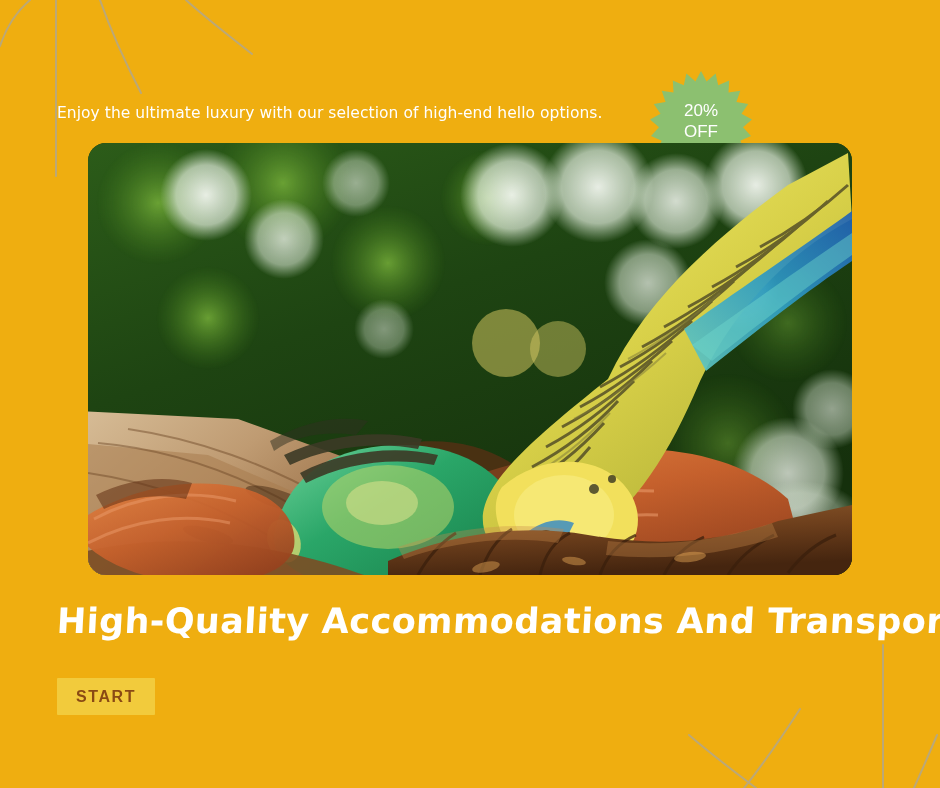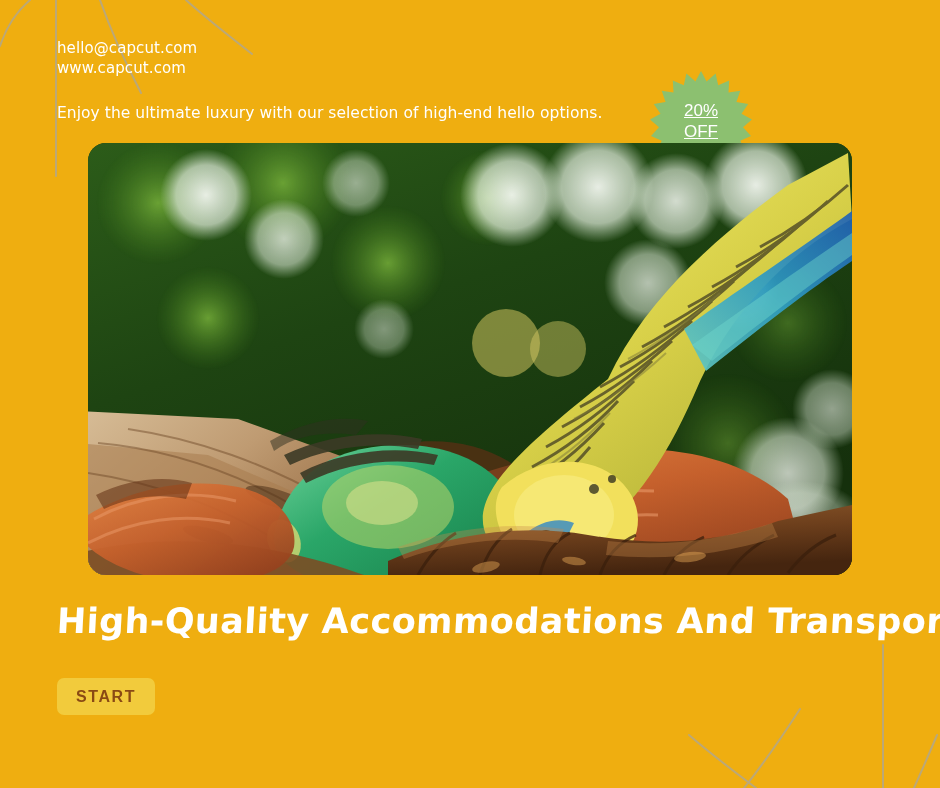--- a/index.html
+++ b/index.html
@@ -64,21 +64,20 @@
     position: absolute;
     inset: 0;
     display: flex;
     flex-direction: column;
     align-items: center;
     justify-content: center;
     color: #ffffff;
     font-size: 17px;
     line-height: 21px;
     font-family: "Liberation Sans", sans-serif;
-    text-decoration: underline;
   }
 
   
   .photo {
     position: absolute;
     left: 88px;
     top: 143px;
     width: 764px;
     height: 432px;
     border-radius: 18px;
@@ -104,21 +103,21 @@
   }
 
   
   .start-btn {
     position: absolute;
     left: 57px;
     top: 678px;
     width: 98px;
     height: 37px;
     border: none;
-    border-radius: 7px;
+    border-radius: 1px;
     background: #f2cb3c;
     color: #8a4a14;
     font-family: "Liberation Sans", sans-serif;
     font-size: 16px;
     font-weight: bold;
     letter-spacing: 1.6px;
     cursor: pointer;
     padding: 0;
   }
 </style>
@@ -137,24 +136,20 @@
         <path d="M 186 0 C 208 20 232 38 252 54"></path>
 
         <line x1="883" y1="645" x2="883" y2="788"></line>
         <path d="M 800 709 C 780 740 760 768 744 788"></path>
         <path d="M 689 735 C 712 755 736 773 756 788"></path>
         <path d="M 937 735 C 930 752 922 770 914 788"></path>
       </g>
     </svg>
   </div>
 
-  <div class="contact">
-    <div>hello@capcut.com</div>
-    <div>www.capcut.com</div>
-  </div>
 
   <div class="tagline">Enjoy the ultimate luxury with our selection of high-end hello options.</div>
 
   <div class="badge">
     <svg viewBox="0 0 102 102" xmlns="http://www.w3.org/2000/svg">
       <polygon fill="#8cc070" points="51,1 56.6,11.4 65.6,3.6 68.2,15.2 79.2,10.5 78.5,22.4 90.3,20.7 86.4,32 98.2,33.9 91.5,43.7 102,49.4 93,57.2 101,65.9 90.3,70.8 95.3,81.6 83.6,83 85.1,94.8 73.7,91.2 71.6,102.9 62.1,96 56.5,107.2 51,97.3 45.5,107.2 39.9,96 30.4,102.9 28.3,91.2 16.9,94.8 18.4,83 6.7,81.6 11.7,70.8 1,65.9 9,57.2 0,49.4 10.5,43.7 3.8,33.9 15.6,32 11.7,20.7 23.5,22.4 22.8,10.5 33.8,15.2 36.4,3.6 45.4,11.4"></polygon>
     </svg>
     <div class="badge-text">
       <span>20%</span>
       <span>OFF</span>

